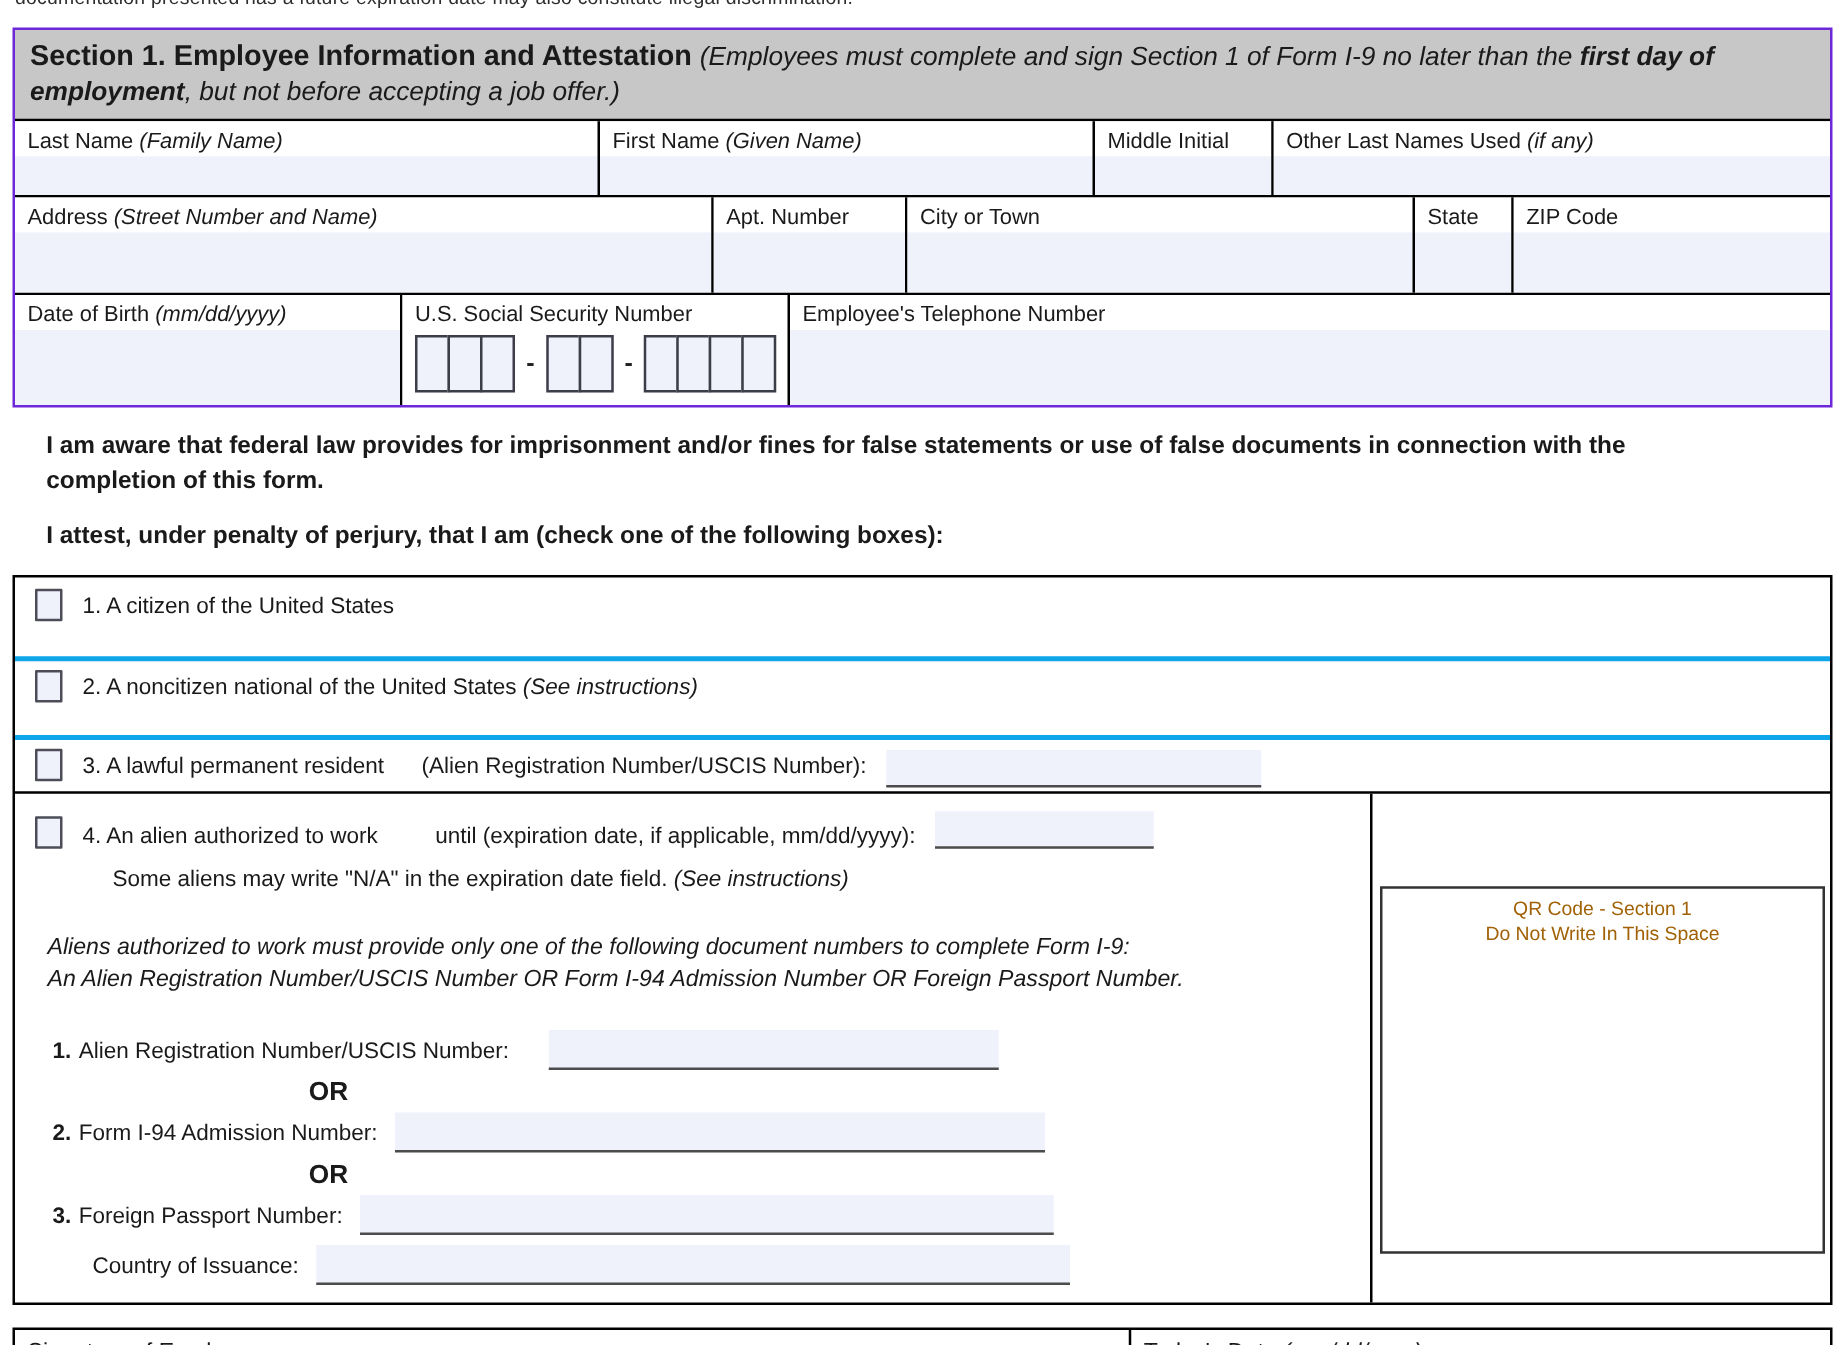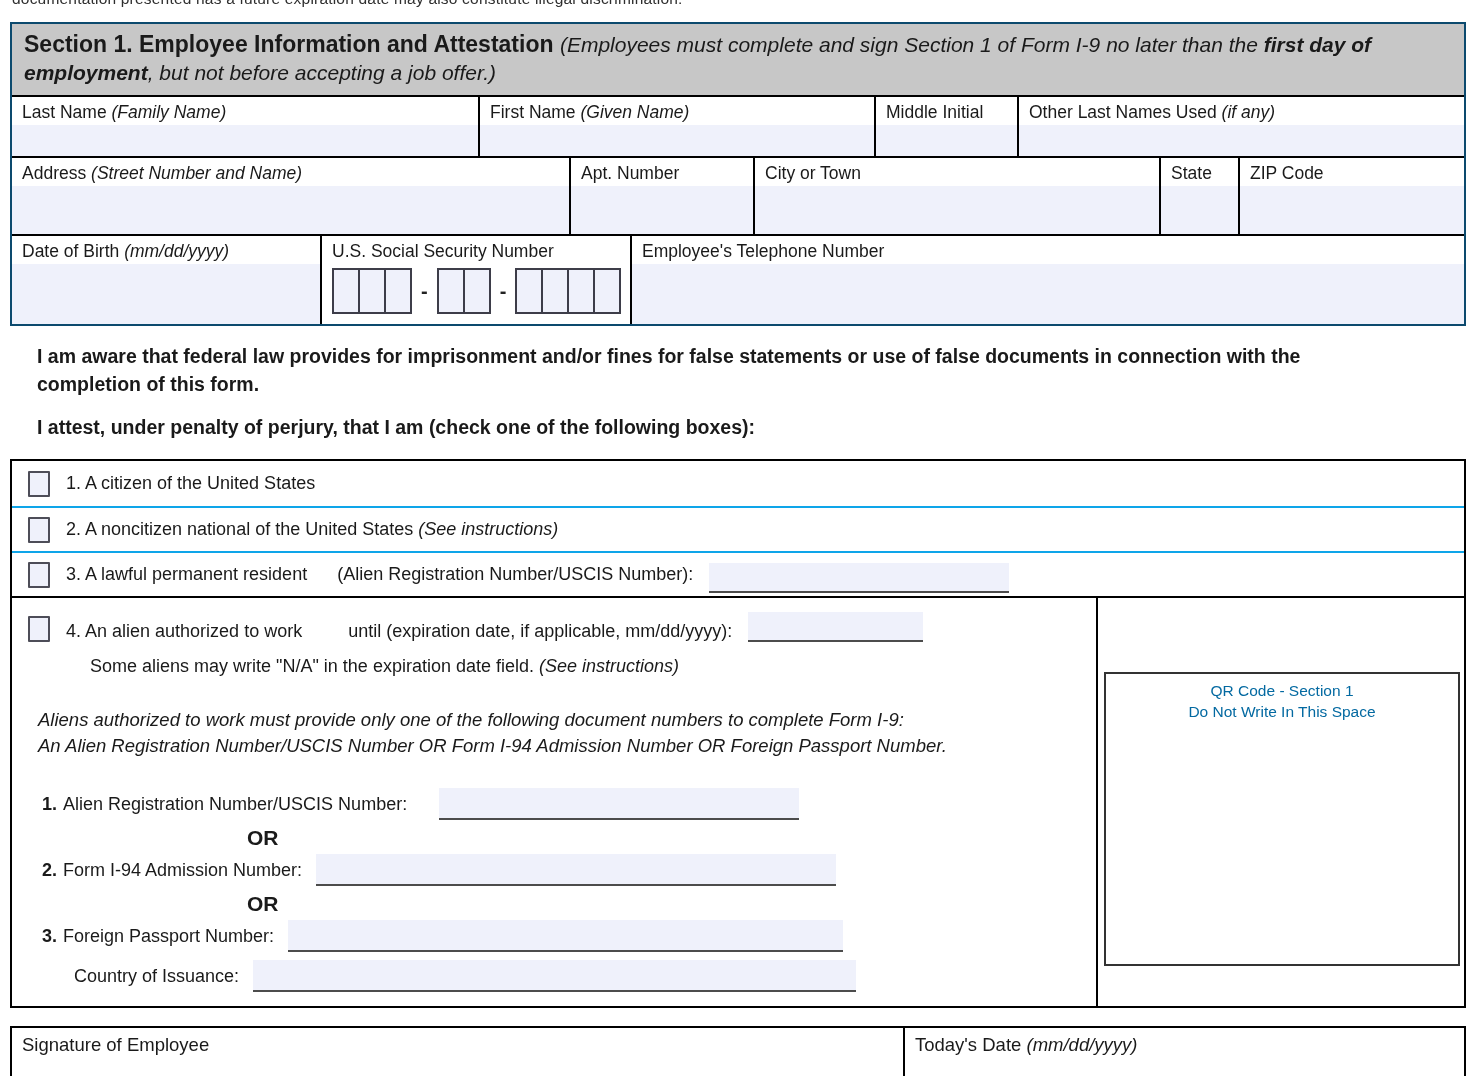--- a/index.html
+++ b/index.html
@@ -8,21 +8,21 @@
     position:relative; width:1476px; height:1076px; background:#ffffff;
     font-family:"Liberation Sans", sans-serif; color:#1a1a1a; overflow:hidden;
   }
   
   .clip-top { position:absolute; top:0; left:12px; height:9px; width:1100px; overflow:hidden; }
   .clip-top span { display:block; margin-top:-10px; font-size:15.5px; color:#2e2e2e; letter-spacing:0.2px; }
 
   .form { position:absolute; left:10px; top:22px; width:1456px; }
 
   
-  .sec1 { border:2px solid #0c4a6e; }
+  .sec1 { border:2px solid #6d28d9; }
   .sec-header { background:#c7c7c7; border-bottom:2px solid #000; padding:5px 12px 8px 12px; line-height:1.32; }
   .sec-title { font-size:23px; font-weight:bold; }
   .sec-note { font-size:21px; font-style:italic; }
   .sec-note b { font-weight:bold; }
 
   
   .frow { display:flex; width:100%; }
   .frow + .frow { border-top:2px solid #000; }
   .fcell { display:flex; flex-direction:column; }
   .fcell + .fcell { border-left:2px solid #000; }
@@ -38,21 +38,21 @@
   .ssn-box + .ssn-box { margin-left:-2px; }
   .ssn-dash { font-size:20px; font-weight:bold; margin:0 9px; color:#222; }
 
   
   .stmt { margin:17px 4px 0 27px; font-size:19.5px; font-weight:bold; line-height:1.42; width:1370px; }
   .stmt2 { margin-top:16px; }
 
   
   .attest-box { border:2px solid #000; margin-top:17px; }
   .opt-row { display:flex; align-items:center; height:45px; padding-left:16px; }
-  .opt-row + .opt-row { border-top:2px solid #0ea5e9; }
+  .opt-row + .opt-row { border-top:4px solid #0ea5e9;margin-top:18px; }
   .chk { width:22px; height:26px; background:#eff1fb; border:2.5px solid #4d4d58; border-radius:1px; margin-right:16px; flex:none; }
   .opt-label { font-size:18px; }
   .opt-label i, .it { font-style:italic; }
   .uline-input { background:#eff1fb; border-bottom:2px solid #4c4c4c; height:30px; }
   .inp-lpr { width:300px; margin-left:16px; margin-top:6px; }
 
   
   .row4 { display:flex; border-top:2px solid #000; }
   .row4-left { flex:1; padding-bottom:14px; }
   .row4-right { width:368px; border-left:2px solid #000; position:relative; }
@@ -67,21 +67,21 @@
   .doc1 { margin-top:28px; }
   .inp-doc1 { width:360px; margin-left:32px; height:32px; }
   .or-line { margin:6px 0 4px 235px; font-size:21px; font-weight:bold; }
   .inp-doc2 { width:520px; margin-left:14px; height:32px; }
   .inp-doc3 { width:555px; margin-left:14px; height:32px; }
   .country-line { margin-left:62px; margin-top:8px; }
   .inp-country { width:603px; margin-left:14px; height:32px; }
 
   
   .qr-box { position:absolute; left:6px; right:4px; top:74px; height:294px; border:2px solid #333;
-            text-align:center; padding-top:7px; font-size:15.5px; line-height:1.35; color:#0369a1; background:#fff; }
+            text-align:center; padding-top:7px; font-size:15.5px; line-height:1.35; color:#a16207; background:#fff; }
 
   
   .sig-table { display:flex; border:2px solid #000; margin-top:18px; height:63px; }
   .sig-cell { padding:6px 10px; font-size:18.5px; }
   .sig-cell.sig { width:61.5%; border-right:2px solid #000; }
   .sig-cell.date { flex:1; }
 </style>
 </head>
 <body>
 
@@ -115,21 +115,21 @@
           <div class="flabel"><span>Other Last Names Used </span><i>(if any)</i></div>
           <div class="ffill"></div>
         </div>
       </div>
 
       <div class="frow r2">
         <div class="fcell" style="width:557px">
           <div class="flabel"><span>Address </span><i>(Street Number and Name)</i></div>
           <div class="ffill"></div>
         </div>
-        <div class="fcell" style="width:184px">
+        <div class="fcell" style="width:155px">
           <div class="flabel"><span>Apt. Number</span></div>
           <div class="ffill"></div>
         </div>
         <div class="fcell" style="width:406px">
           <div class="flabel"><span>City or Town</span></div>
           <div class="ffill"></div>
         </div>
         <div class="fcell" style="width:79px">
           <div class="flabel"><span>State</span></div>
           <div class="ffill"></div>

